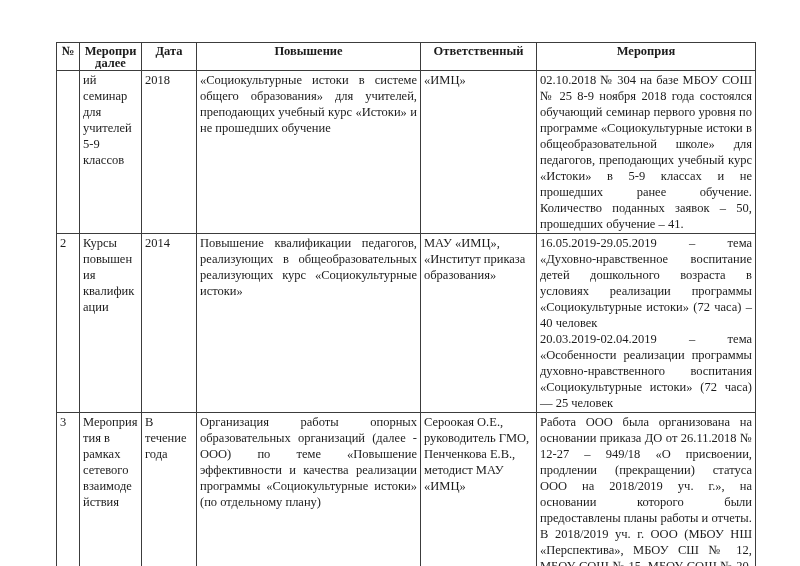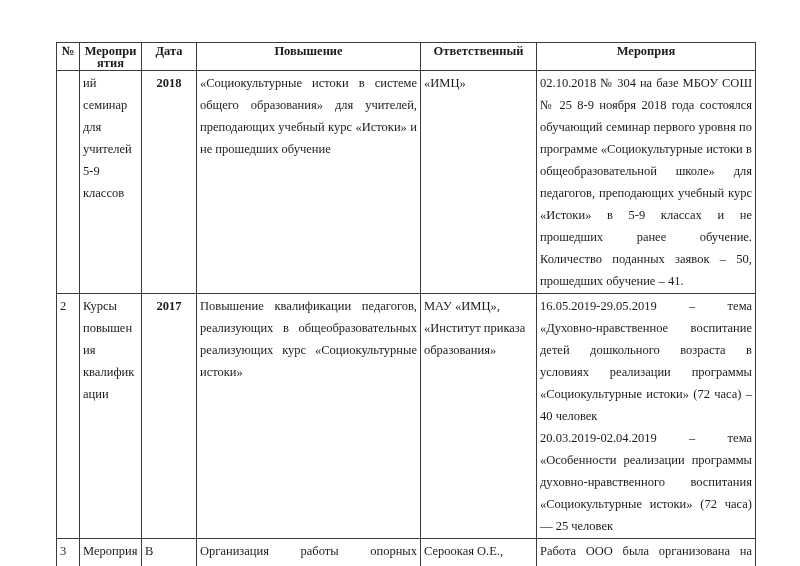--- a/index.html
+++ b/index.html
@@ -22,21 +22,21 @@
     top: 42px;
     width: 699px;
     border-collapse: collapse;
     table-layout: fixed;
   }
   table.report th,
   table.report td {
     border: 1.5px solid #3c3c3c;
     vertical-align: top;
     font-size: 12.5px;
-    line-height: 22px;
+    line-height: 16px;
     padding: 1px 3px 1px 3px;
     overflow: hidden;
   }
   table.report th {
     font-weight: bold;
     text-align: center;
     line-height: 11.5px;
     padding-top: 3px;
     white-space: pre-line;
     height: 23px;
@@ -47,22 +47,20 @@
   }
   td.pre {
     white-space: pre-line;
   }
   td.just {
     text-align: justify;
     white-space: pre-line;
     margin-left: 36px;
   }
   td.ctr {
-    text-align: center;
-    font-weight: bold;
   }
   tr.r1 { height: 116px; }
   tr.r2 { height: 136px; }
   tr.r3 { height: 224px; }
 </style>
 </head>
 <body>
 
 <div class="page">
   <table class="report">
@@ -71,21 +69,21 @@
       <col style="width:62px">
       <col style="width:55px">
       <col style="width:224px">
       <col style="width:116px">
       <col style="width:219px">
     </colgroup>
     <thead>
       <tr>
         <th>№</th>
         <th>Меропри
-ятия</th>
+далее</th>
         <th>Дата</th>
         <th>Повышение</th>
         <th>Ответственный</th>
         <th>Мероприя</th>
       </tr>
     </thead>
     <tbody>
       <tr class="r1">
         <td class="cell-num"></td>
         <td class="pre">ий
@@ -99,21 +97,21 @@
         <td class="pre">«ИМЦ»</td>
         <td class="just">02.10.2018 № 304 на базе МБОУ СОШ № 25 8-9 ноября 2018 года состоялся обучающий семинар первого уровня по программе «Социокультурные истоки в общеобразовательной школе» для педагогов, преподающих учебный курс «Истоки» в 5-9 классах и не прошедших ранее обучение. Количество поданных заявок – 50, прошедших обучение – 41.</td>
       </tr>
       <tr class="r2">
         <td class="cell-num">2</td>
         <td class="pre">Курсы
 повышен
 ия
 квалифик
 ации</td>
-        <td class="ctr">2017</td>
+        <td class="ctr">2014</td>
         <td class="just">Повышение квалификации педагогов, реализующих в общеобразовательных реализующих курс «Социокультурные истоки»</td>
         <td class="pre">МАУ «ИМЦ»,
 «Институт приказа
 образования»</td>
         <td class="just">16.05.2019-29.05.2019 – тема «Духовно-нравственное воспитание детей дошкольного возраста в условиях реализации программы «Социокультурные истоки» (72 часа) – 40 человек
 20.03.2019-02.04.2019 – тема «Особенности реализации программы духовно-нравственного воспитания «Социокультурные истоки» (72 часа) — 25 человек</td>
       </tr>
       <tr class="r3">
         <td class="cell-num">3</td>
         <td class="pre">Мероприя

